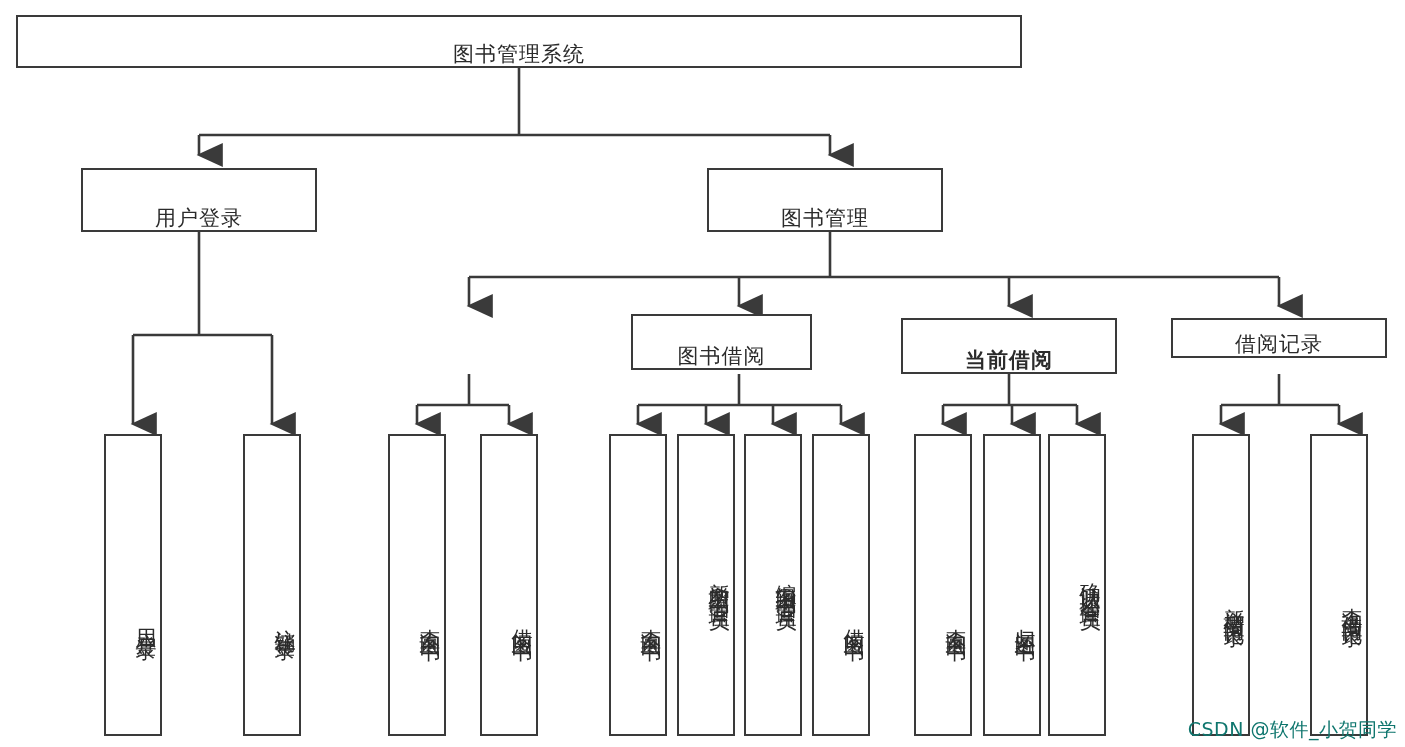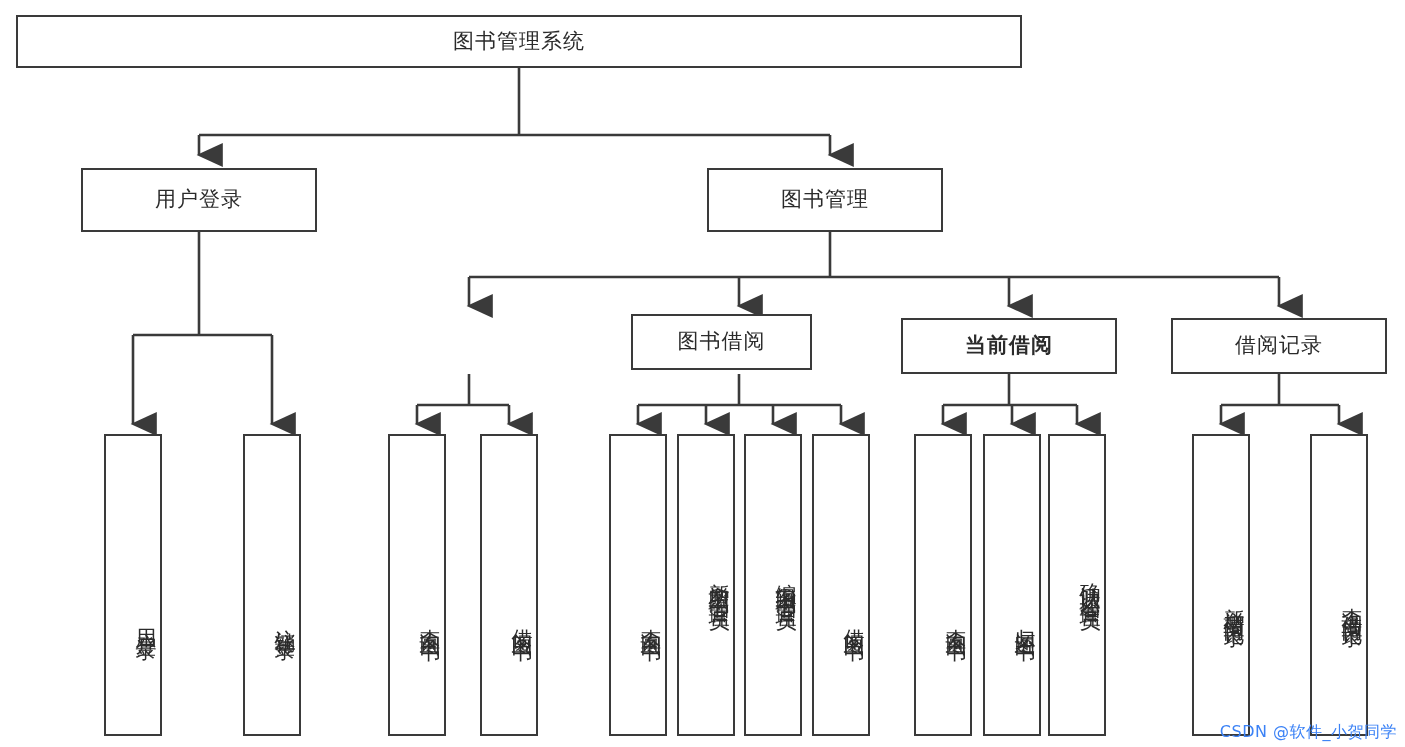--- a/index.html
+++ b/index.html
@@ -24,21 +24,21 @@
     width: 1405px;
     height: 747px;
     pointer-events: none;
   }
   .node {
     position: absolute;
     box-sizing: border-box;
     border: 2px solid #3a3a3a;
     background: #ffffff;
     display: flex;
-    align-items: center;
+    align-items: flex-end;
     justify-content: center;
     color: #2b2b2b;
   }
   .node.h {
     font-size: 21px;
     letter-spacing: 1px;
     line-height: 1.1;
   }
   .node.root {
     font-size: 21px;
@@ -53,22 +53,22 @@
     align-items: flex-start;
     justify-content: center;
   }
   .node.v.tall {
     align-items: flex-start;
   }
   .watermark {
     position: absolute;
     right: 8px;
     bottom: 4px;
-    font-size: 16px;
-    color: #3b82f6;
+    font-size: 19px;
+    color: #0f766e;
     letter-spacing: 0.5px;
     white-space: nowrap;
   }
 </style>
 </head>
 <body>
 
 <div id="canvas">
 
   <svg class="wires" viewBox="0 0 1405 747">
@@ -131,21 +131,21 @@
   <div class="node h" style="left:707px; top:168px; width:236px; height:64px;">
     <span>图书管理</span>
   </div>
 
   <div class="node h" style="left:631px; top:314px; width:181px; height:56px;">
     <span>图书借阅</span>
   </div>
   <div class="node h" style="left:901px; top:318px; width:216px; height:56px;font-weight:bold;">
     <span>当前借阅</span>
   </div>
-  <div class="node h" style="left:1171px; top:318px; width:216px; height:56px;">
+  <div class="node h" style="left:1171px; top:318px; width:216px; height:40px;">
     <span>借阅记录</span>
   </div>
 
   <div class="node v" style="left:104px; top:434px; width:58px; height:302px; padding-top:76px;">
     <span>用户登录</span>
   </div>
   <div class="node v" style="left:243px; top:434px; width:58px; height:302px; padding-top:76px;">
     <span>注销登录</span>
   </div>
 

